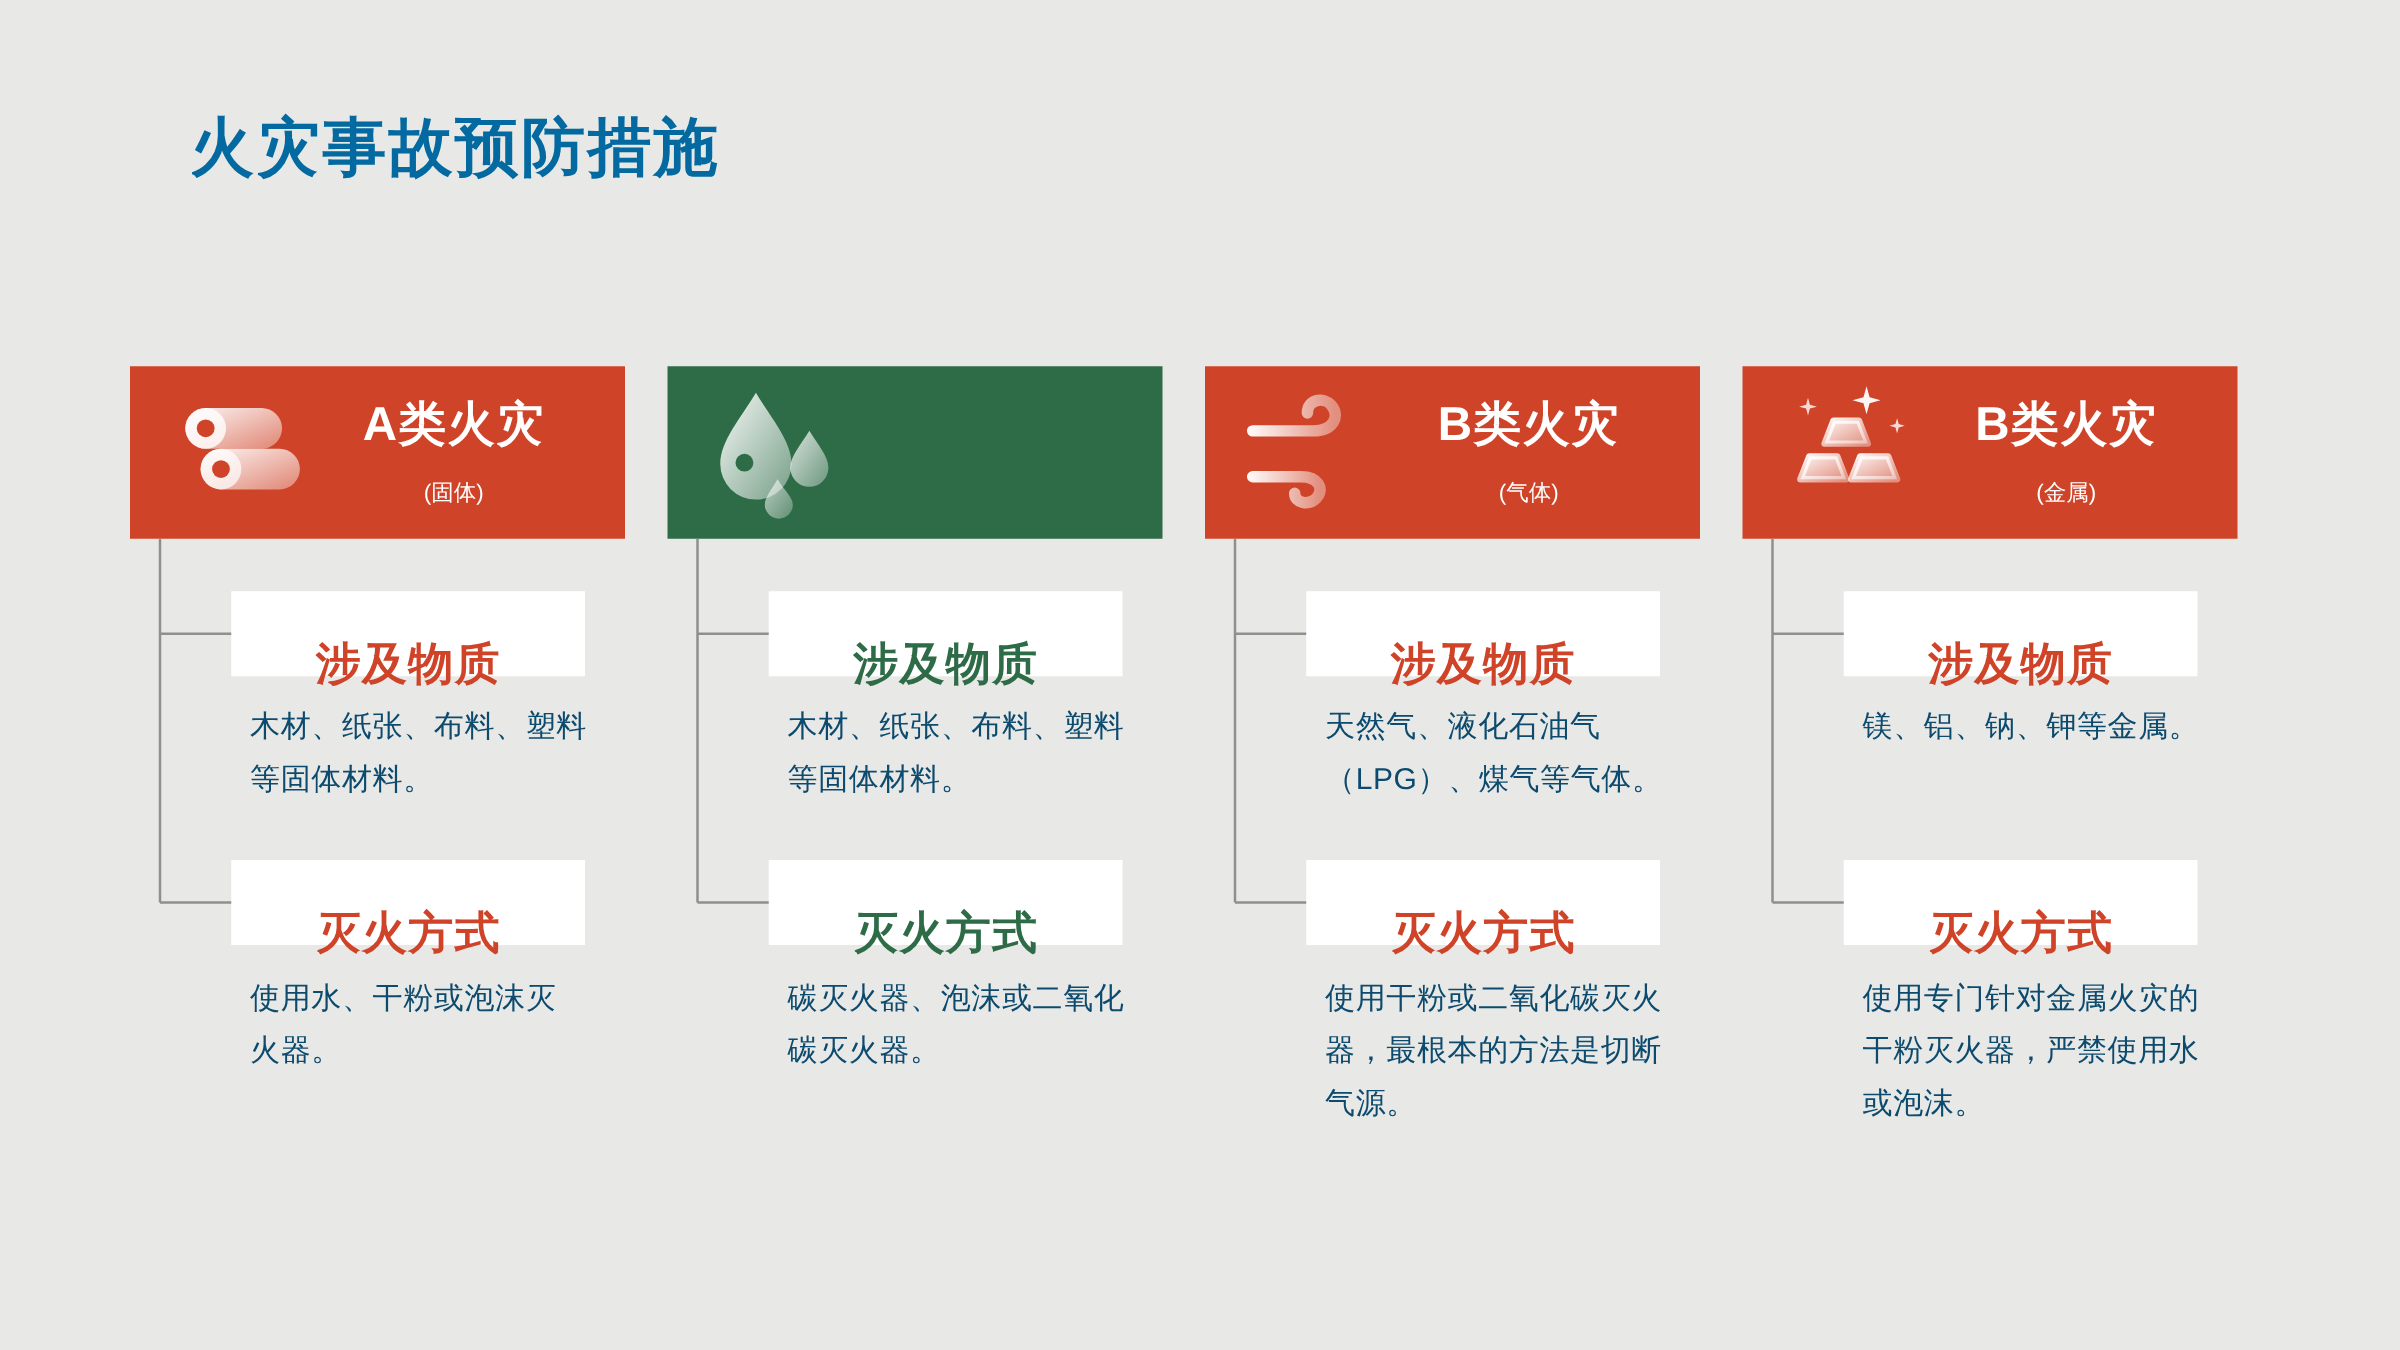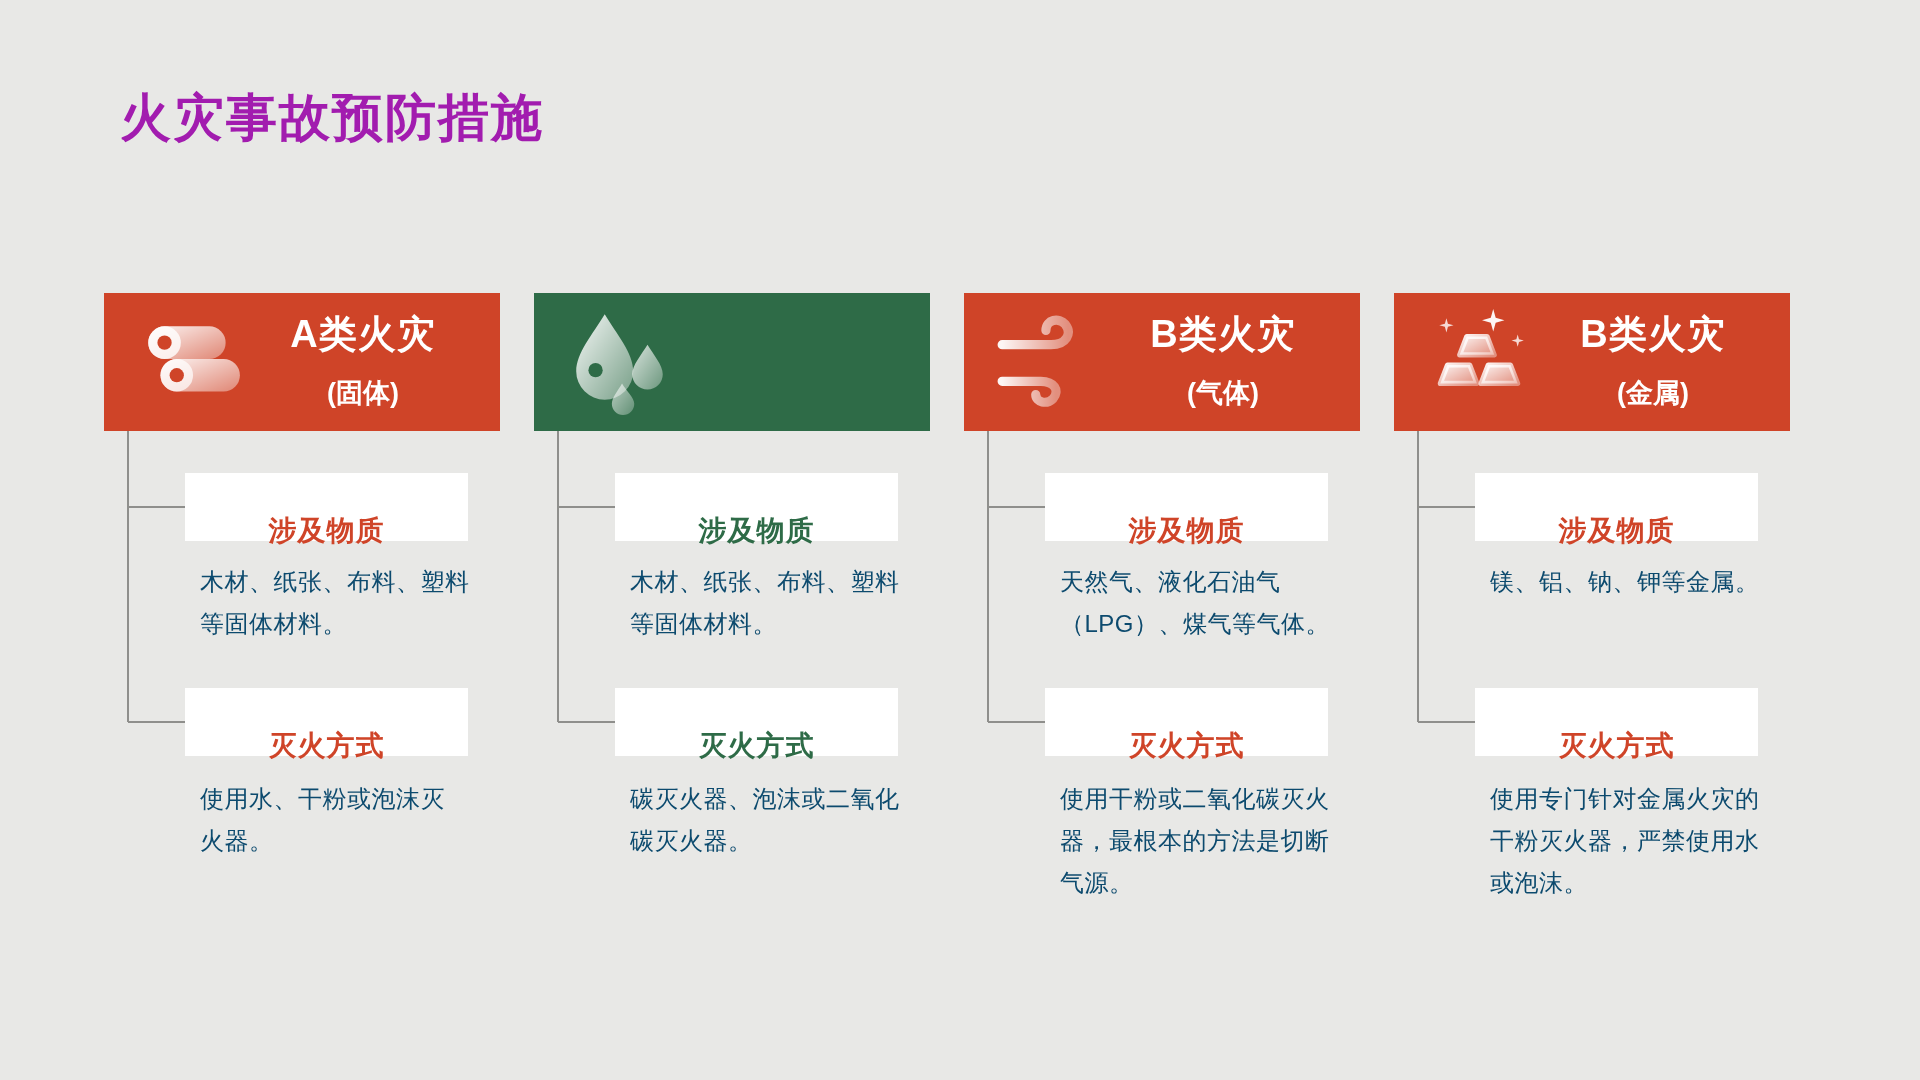--- a/index.html
+++ b/index.html
@@ -17,45 +17,45 @@
     display:flex;gap:34px;
   }
   .card{width:396px;position:relative;}
   .card-header{
     height:138px;display:flex;align-items:center;
     color:#fff;
   }
   .icon-box{width:120px;margin-left:26px;display:flex;justify-content:center;align-items:center;}
   .header-text{flex:1;text-align:center;padding-right:24px;}
   .card-title{font-size:38px;font-weight:bold;line-height:1.15;letter-spacing:1px;}
-  .card-subtitle{font-size:27px;line-height:1.25;margin-top:20px;font-weight:bold;}
+  .card-subtitle{font-size:18px;line-height:1.25;margin-top:20px;}
   .card-body{position:relative;height:500px;}
   .vline{position:absolute;left:23px;top:0;width:2px;height:291px;background:#8F8F8C;}
   .stub{position:absolute;height:2px;width:58px;left:24px;background:#8F8F8C;}
   .stub.s1{top:75px;}
   .stub.s2{top:290px;}
   .label-box{
     position:absolute;left:81px;width:283px;height:68px;background:#FFFFFF;
     display:flex;align-items:center;justify-content:center;
   }
   .label-box.b1{top:42px;}
   .label-box.b2{top:257px;}
-  .section-label{font-size:28px;font-weight:bold;letter-spacing:1px;margin-top:48px;}
+  .section-label{font-size:36px;font-weight:bold;letter-spacing:1px;margin-top:48px;}
   .section-text{
     position:absolute;left:96px;width:292px;
     font-size:24px;line-height:42px;color:#0c4a6e;
     white-space:pre-line;letter-spacing:0.5px;
   }
   .section-text.t1{top:130px;}
   .section-text.t2{top:347px;}
 </style>
 </head>
 <body style="background: rgb(232, 232, 230);">
 
-<div class="slide-title" style="color: #a21caf;">火灾事故预防措施</div>
+<div class="slide-title" style="color: #0369a1; margin-left: 32px;">火灾事故预防措施</div>
 
 <div class="cards">
 
   <div class="card">
     <div class="card-header" style="background: rgb(207, 68, 40);">
       <div class="icon-box">
         <svg width="114" height="112" viewBox="0 0 110 110">
           <defs>
             <linearGradient id="gA" x1="0" y1="0" x2="1" y2="1">
               <stop offset="0" stop-color="#ffffff" stop-opacity="0.95"></stop>

